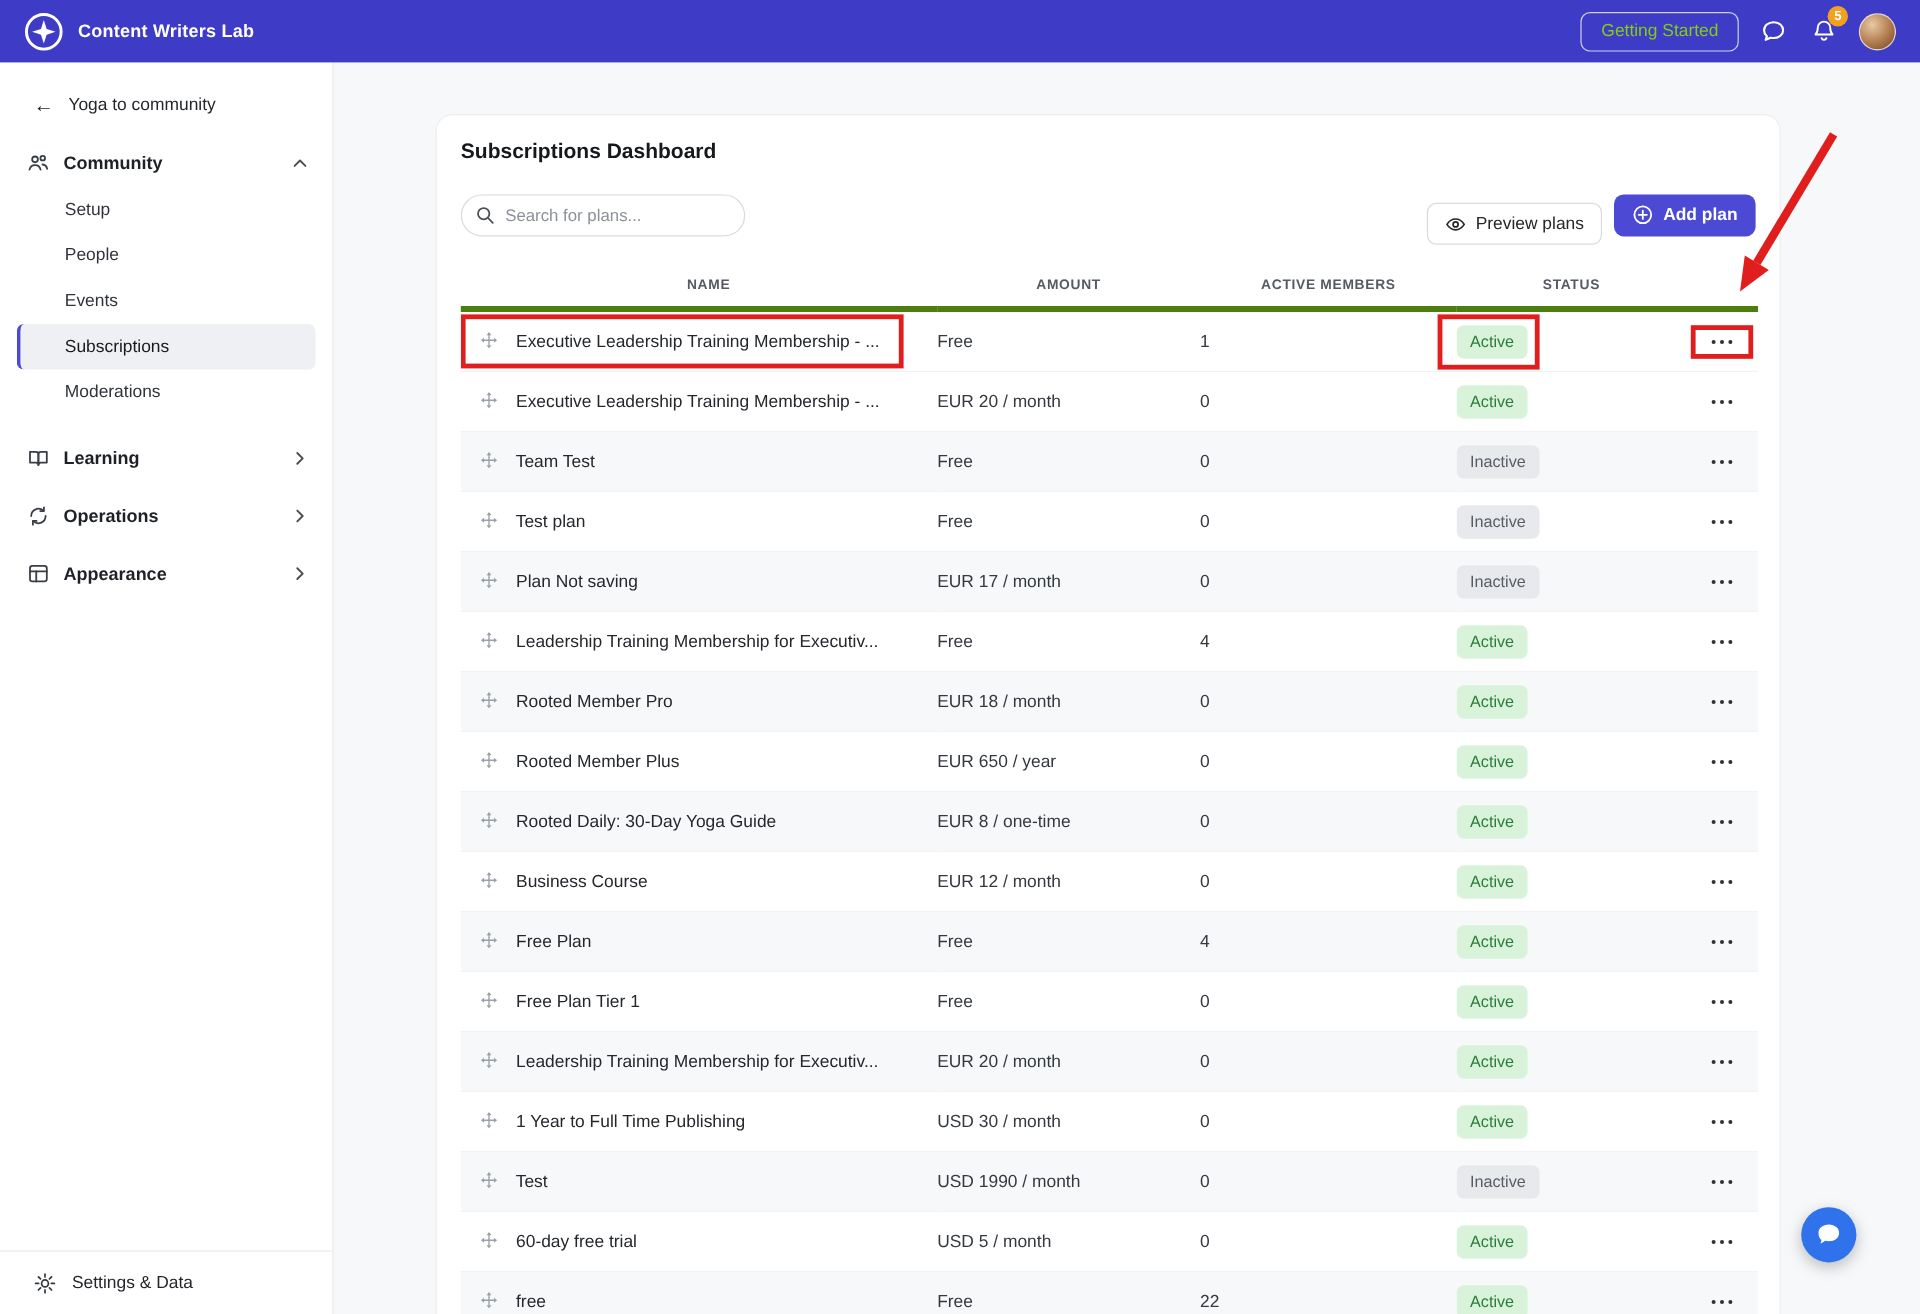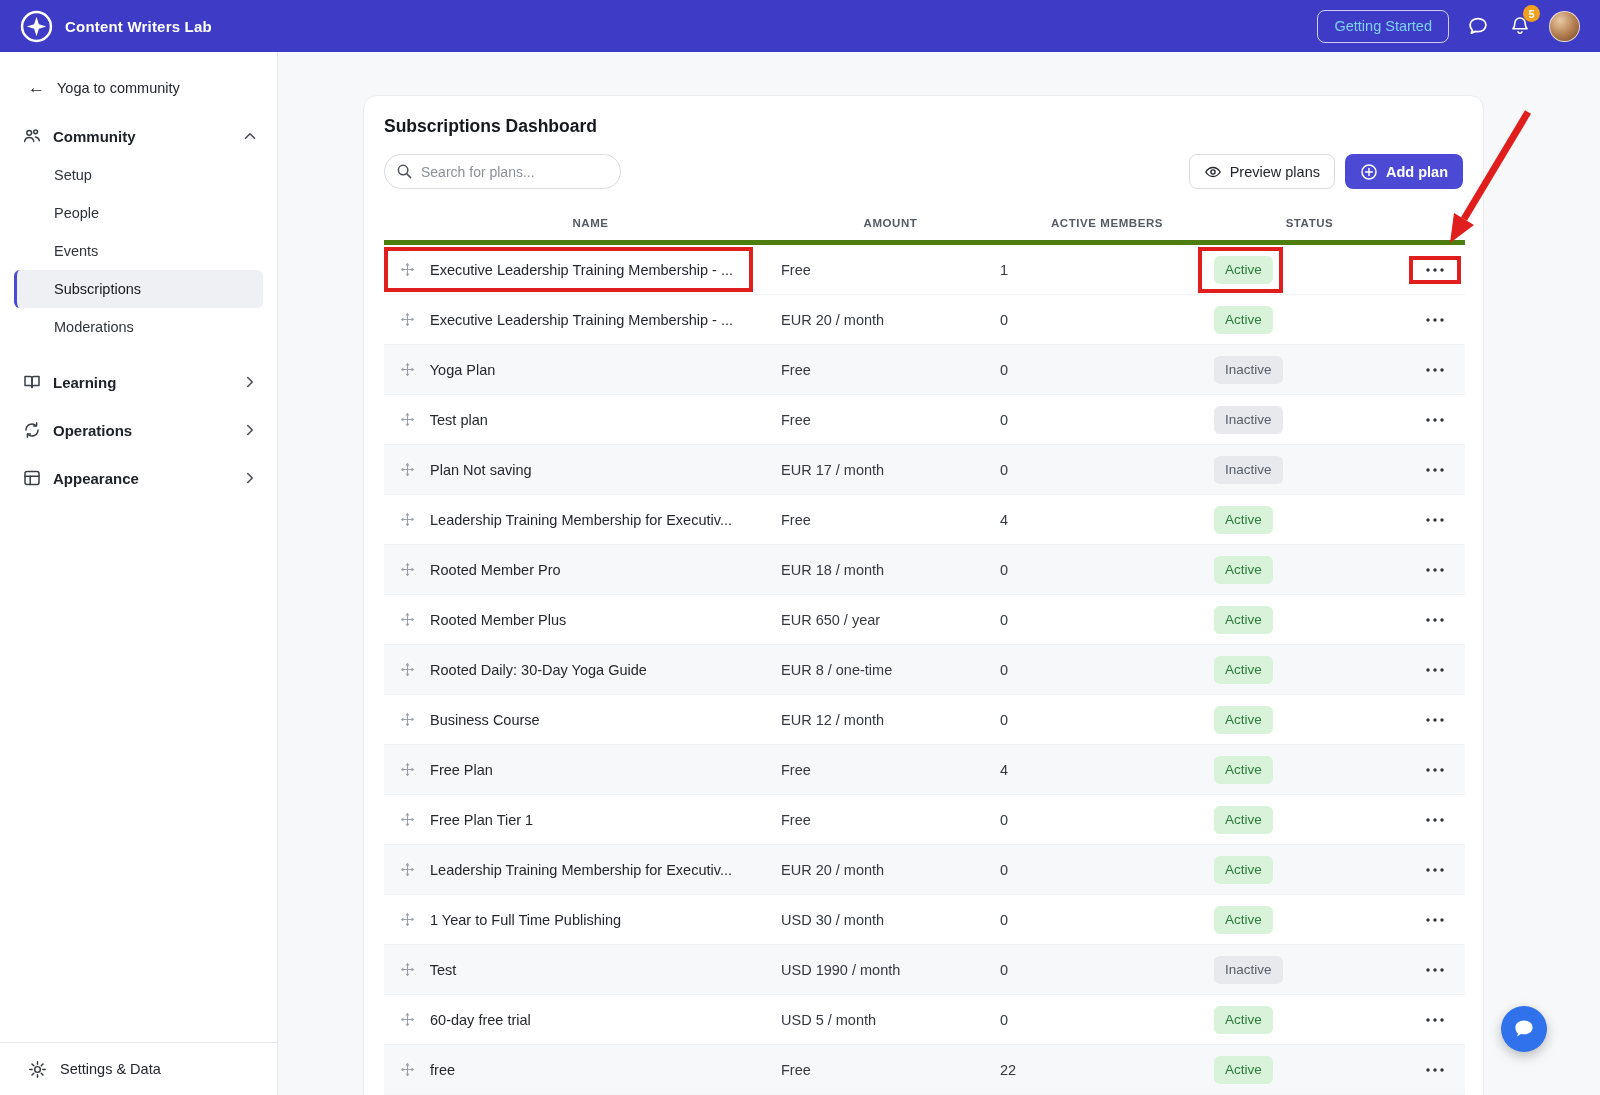--- a/index.html
+++ b/index.html
@@ -6,21 +6,21 @@
   body{font-family:"Liberation Sans",sans-serif;background:#e9eaee;}
   .page{position:relative;width:1600px;height:1095px;overflow:hidden;background:#f7f8f9;}
 
   
   .topbar{position:absolute;top:0;left:0;right:0;height:52px;background:var(--header-bg,#3e3bc6);
     display:flex;align-items:center;justify-content:space-between;padding:0 20px;box-sizing:border-box;z-index:10;}
   .topbar-left{display:flex;align-items:center;gap:12px;}
   .logo{width:33px;height:33px;display:inline-flex;}
   .app-title{color:#fff;font-size:15px;font-weight:700;letter-spacing:.2px;}
   .topbar-right{display:flex;align-items:center;gap:16px;}
-  .btn-ghost{background:transparent;border:1px solid rgba(255,255,255,.75);color:#7dd3fc;border-radius:8px;
+  .btn-ghost{background:transparent;border:1px solid rgba(255,255,255,.75);color:#84cc16;border-radius:8px;
     height:33px;padding:0 16px;font-size:14.5px;font-family:inherit;cursor:pointer;}
   .icon-btn{position:relative;display:inline-flex;width:26px;height:26px;align-items:center;justify-content:center;cursor:pointer;}
   .notif-badge{position:absolute;top:-8px;right:-7px;min-width:17px;height:17px;border-radius:9px;background:#f2a11e;
     color:#fff;font-size:11px;font-weight:700;display:flex;align-items:center;justify-content:center;padding:0 3px;box-sizing:border-box;}
   .avatar{width:31px;height:31px;border-radius:50%;background:radial-gradient(circle at 35% 30%,#e9c9a2,#b07a4e 55%,#6e4528);
     border:1.5px solid rgba(255,255,255,.7);box-sizing:border-box;cursor:pointer;}
 
   
   .sidebar{position:absolute;top:52px;left:0;bottom:0;width:278px;background:#fff;border-right:1px solid #e7e9ec;
     box-sizing:border-box;display:flex;flex-direction:column;z-index:5;}
@@ -45,21 +45,21 @@
     border-radius:14px;box-sizing:border-box;padding:20px 20px 0 20px;}
   .card-title{margin:0;font-size:17.5px;font-weight:700;color:#15181c;}
   .controls{display:flex;align-items:center;justify-content:space-between;margin-top:17px;}
   .search{position:relative;width:237px;}
   .search input{width:100%;height:35px;box-sizing:border-box;border:1px solid #d9dbe0;border-radius:18px;
     padding:0 12px 0 36px;font-size:14px;font-family:inherit;color:#2d3036;outline:none;background:#fff;}
   .search input::placeholder{color:#8b9099;}
   .search .search-ic{position:absolute;left:12px;top:9px;width:17px;height:17px;color:#4c5158;}
   .controls-right{display:flex;align-items:center;gap:10px;}
   .btn-secondary{height:35px;display:inline-flex;align-items:center;gap:8px;background:#fff;border:1px solid #d9dbe0;
-    border-radius:8px;padding:0 14px;font-size:14.5px;color:#24262b;font-weight:500;font-family:inherit;cursor:pointer;}
+    border-radius:8px;padding:0 14px;font-size:14.5px;color:#24262b;font-weight:500;font-family:inherit;cursor:pointer;margin-top:15px;}
   .btn-primary{height:35px;display:inline-flex;align-items:center;gap:8px;background:var(--accent,#4c49d4);border:none;
     border-radius:8px;padding:0 15px;font-size:14.5px;color:#fff;font-weight:600;font-family:inherit;cursor:pointer;}
 
   
   table.plans{width:100%;border-collapse:collapse;margin-top:18px;table-layout:fixed;}
   thead th{text-align:center;font-size:11.5px;font-weight:700;letter-spacing:.05em;color:#565b63;
     padding:10px 0 11px 0;border-bottom:5px solid #4d7c0f;}
   thead th.col-name{padding-left:16px;}
   tbody td{height:49px;font-size:14.5px;color:#2a2d33;border-bottom:1px solid #f1f2f5;padding:0;vertical-align:middle;}
   tbody tr:nth-child(2n+3){background:#f7f8fa;}
@@ -320,21 +320,21 @@
     </td>
   </tr>
             <tr>
     <td class="col-name">
       <span class="drag">
         <svg viewBox="0 0 16 16" width="15" height="15">
                     <path d="M8 0.8 L10.2 3.6 H5.8 Z M8 15.2 L5.8 12.4 H10.2 Z M0.8 8 L3.6 5.8 V10.2 Z M15.2 8 L12.4 10.2 V5.8 Z" fill="currentColor"></path>
                     <path d="M8 3.2 V12.8 M3.2 8 H12.8" stroke="currentColor" stroke-width="1.2"></path>
                   </svg>
       </span>
-      <span class="plan-name">Yoga Plan</span>
+      <span class="plan-name">Team Test</span>
     </td>
     <td class="col-amount">Free</td>
     <td class="col-members">0</td>
     <td class="col-status">
       <span class="status-wrap">
         <span class="badge badge-inactive">Inactive</span>
       </span>
     </td>
     <td class="col-menu">
       <button class="menu-btn">

